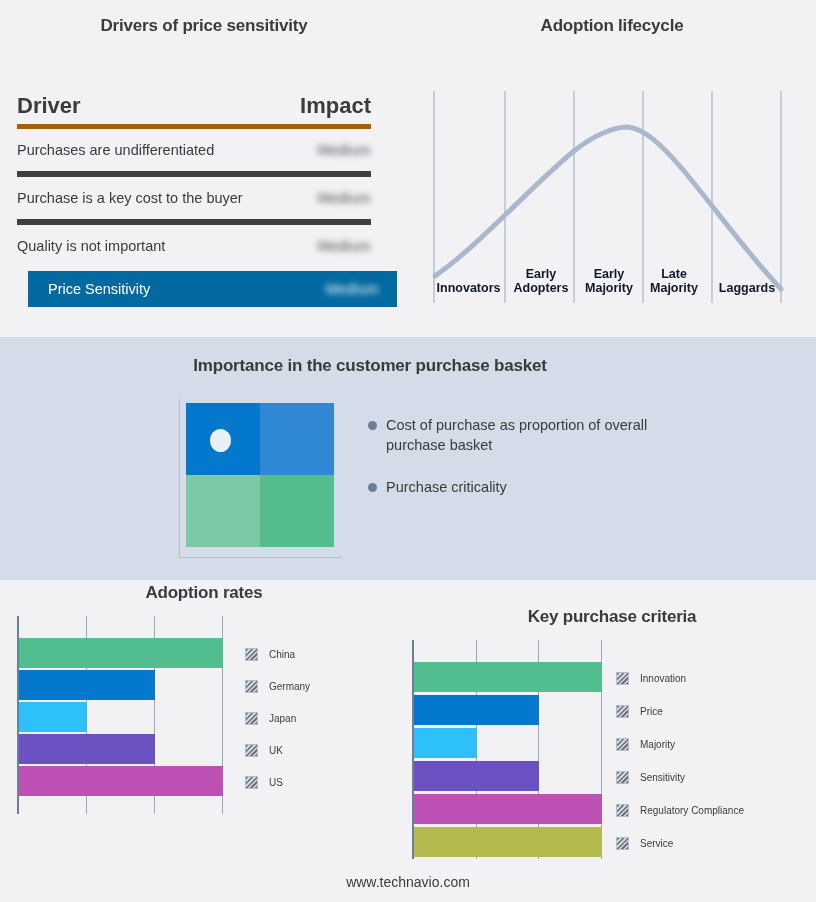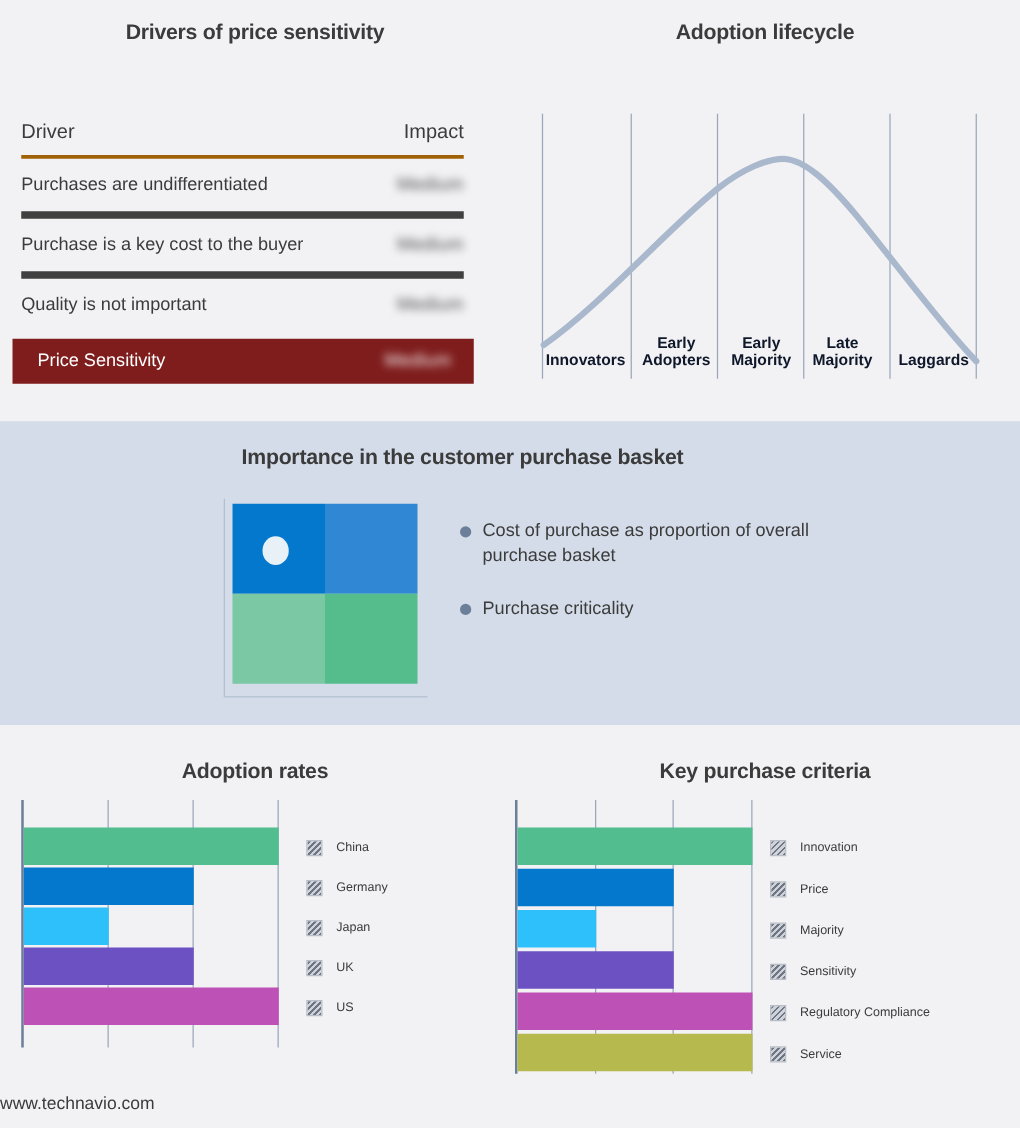--- a/index.html
+++ b/index.html
@@ -36,38 +36,38 @@
   #drivers-title { left:0; top:16px; width:408px; }
   .dtable { position:absolute; left:17px; top:88px; width:354px; }
   .drow {
     display:flex; align-items:center;
     justify-content:space-between;
     height:42px;
     font-size:14.5px;
     color:#3b3b3b;
   }
   .drow.head {
-    font-size:16px; font-weight:normal;
+    font-size:22px; font-weight:bold;
     height:36px;
-    border-bottom:3px solid #a16207;
+    border-bottom:5px solid #a16207;
   }
   .drow.body { border-bottom:6px solid #404040; }
   .drow.last { border-bottom:none; }
   .dimpact { text-align:right; }
   .blurred {
     color:#4a4a4a;
     filter: blur(3.4px);
     -webkit-filter: blur(3.4px);
     font-size:14.5px;
     letter-spacing:0.3px;
   }
   #price-sensitivity-row {
-    position:absolute; left:10px; top:271px;
+    position:absolute; left:28px; top:271px;
     width:369px; height:36px;
-    background:#7f1d1d;
+    background:#0369a1;
     display:flex; align-items:center;
     justify-content:space-between;
     box-sizing:border-box;
     padding:0 18px 0 20px;
     color:#ffffff;
     font-size:14.5px;
   }
   #price-sensitivity-row .blurred { color:#ffffff; }
 
   
@@ -119,21 +119,21 @@
     line-height:20px;
   }
   .ibullet {
     width:9px; height:9px; border-radius:50%;
     background:#6b7f99;
     margin:6px 9px 0 0;
     flex:0 0 auto;
   }
 
   
-  #adoption-panel { left:0;   top:580px; width:408px; height:310px; }
+  #adoption-panel { left:0;   top:556px; width:408px; height:310px; }
   #criteria-panel { left:408px;top:580px; width:408px; height:322px; }
   .bar-title { left:0; top:27px; width:408px; }
 
   .barchart { position:absolute; }
   .plot { position:absolute; }
   .gridline { position:absolute; width:1px; background:#9aa7bb; }
   .axis-line { position:absolute; width:2px; background:#6b7f99; }
   .bar { position:absolute; }
   .legend-col { position:absolute; }
   .legend-row { display:flex; align-items:center; }
@@ -147,21 +147,21 @@
         #6d7684 0px, #6d7684 1.6px,
         #cfd3d9 1.6px, #cfd3d9 3.4px);
     border:1px solid #b9bec6;
     box-sizing:border-box;
   }
   .llabel { font-size:10px; color:#3b3b3b; white-space:nowrap; }
 
   
   #footer {
     position:absolute; left:0; top:874px;
-    width:816px; 
+    width:816px; text-align:center;
     font-size:14px; color:#3b3b3b;
   }
 </style>
 </head>
 <body>
 
 <div class="panel" id="band-top"></div>
 <div class="panel" id="band-middle"></div>
 <div class="panel" id="band-bottom"></div>
 

